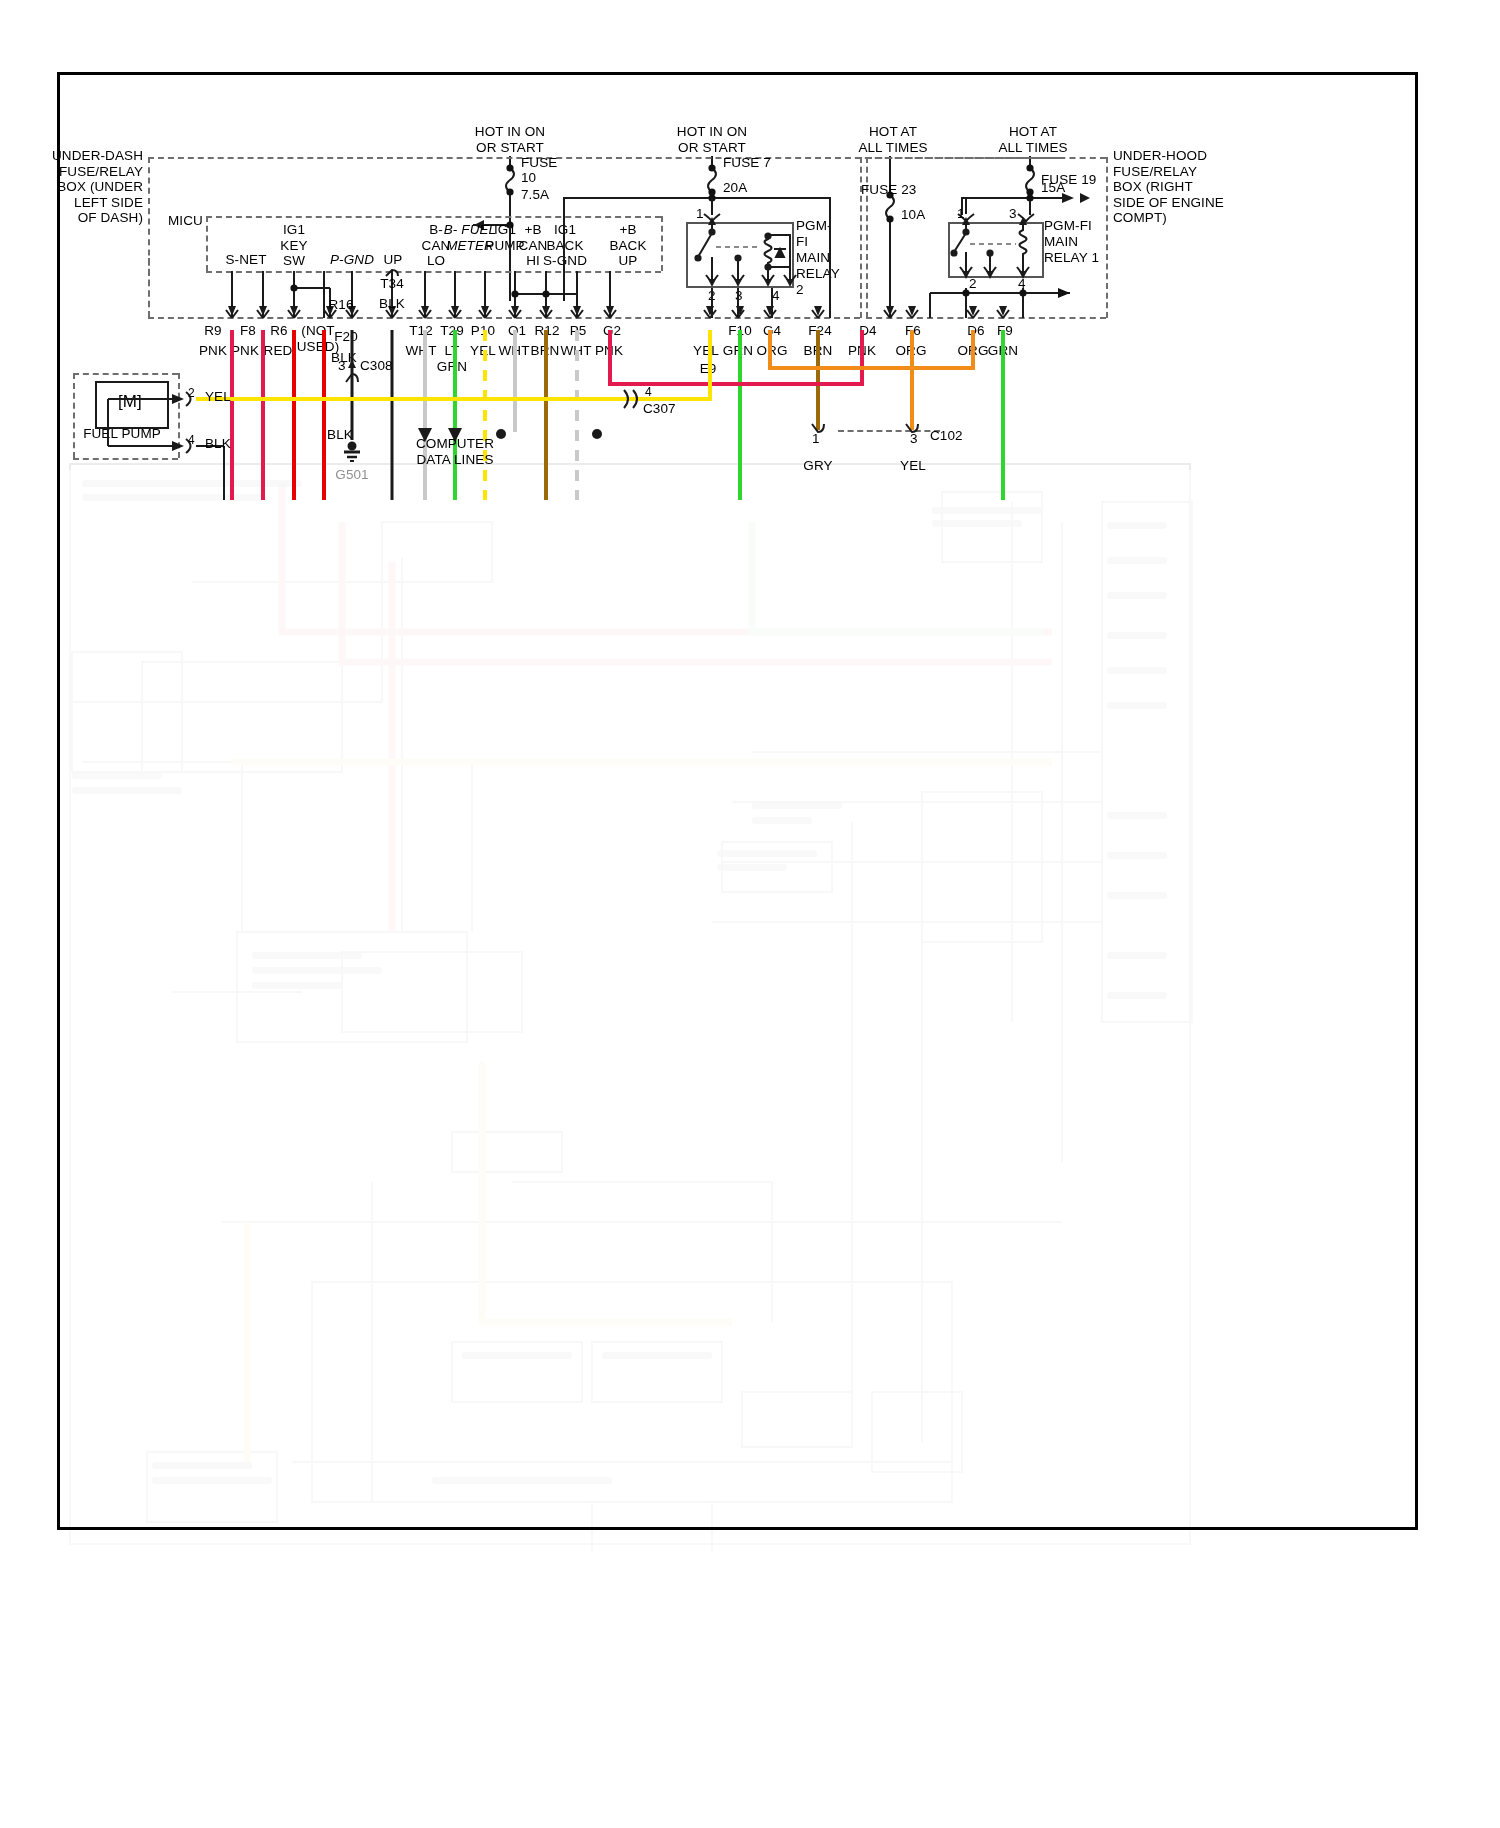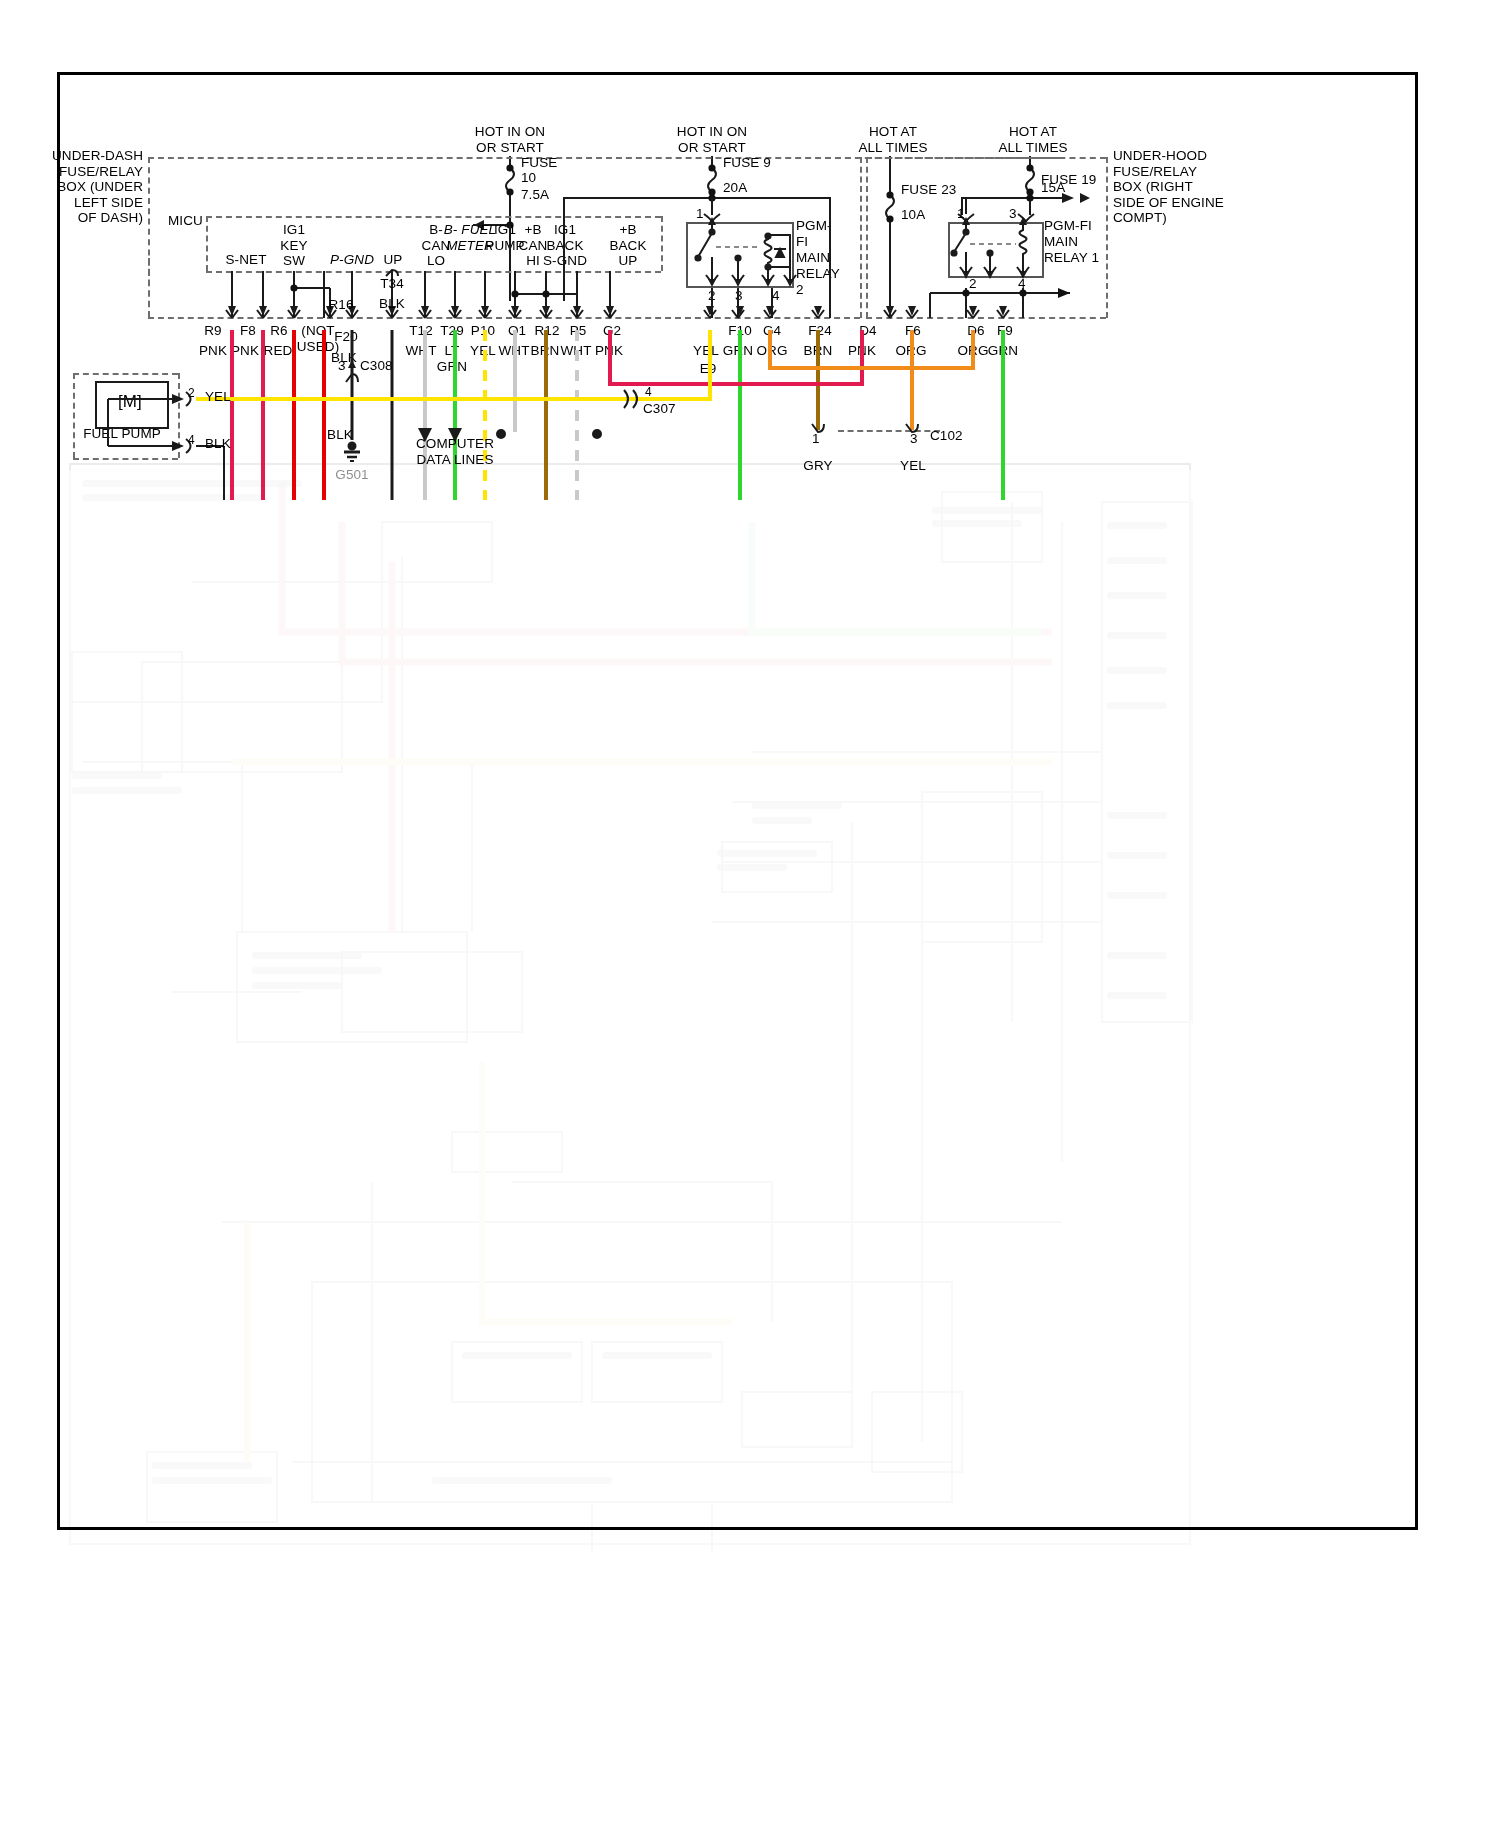--- a/index.html
+++ b/index.html
@@ -200,24 +200,24 @@
 OR START</div>
   <div class="lbl c" style="left:893px;top:124px;text-align:center;">HOT AT
 ALL TIMES</div>
   <div class="lbl c" style="left:1033px;top:124px;text-align:center;">HOT AT
 ALL TIMES</div>
 
   <div class="lbl" style="left:521px;top:155px;">FUSE</div>
   <div class="lbl" style="left:521px;top:170px;">10</div>
   <div class="lbl" style="left:521px;top:187px;">7.5A</div>
 
-  <div class="lbl" style="left:723px;top:155px;">FUSE 9</div>
+  <div class="lbl" style="left:723px;top:155px;">FUSE 7</div>
   <div class="lbl" style="left:723px;top:180px;">20A</div>
 
-  <div class="lbl" style="left:901px;top:182px;">FUSE 23</div>
+  <div class="lbl" style="left:861px;top:182px;">FUSE 23</div>
   <div class="lbl" style="left:901px;top:207px;">10A</div>
 
   <div class="lbl" style="left:1041px;top:155px;margin-top:17px;">FUSE 19</div>
   <div class="lbl" style="left:1041px;top:180px;">15A</div>
 
   <div class="box" style="left:686px;top:222px;width:104px;height:62px;"></div>
   <svg style="position:absolute;left:660px;top:205px;" width="180" height="120">
 
     <g stroke="#1a1a1a" stroke-width="2" fill="none">
       <path d="M44,9 q8,6 8,8"></path>

